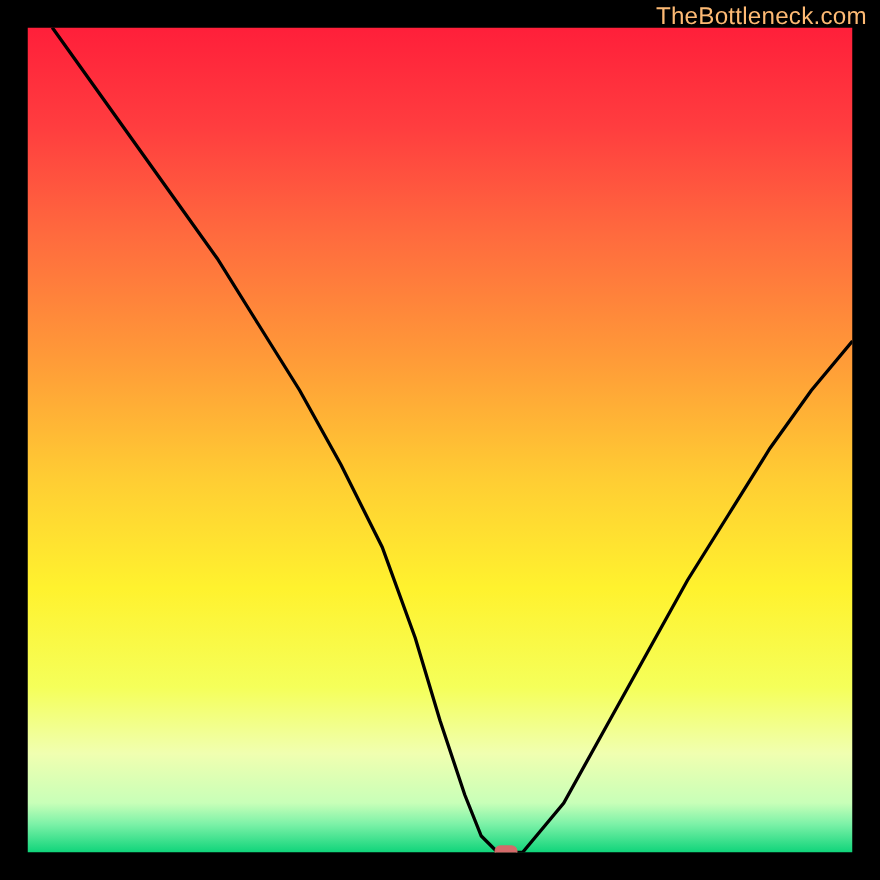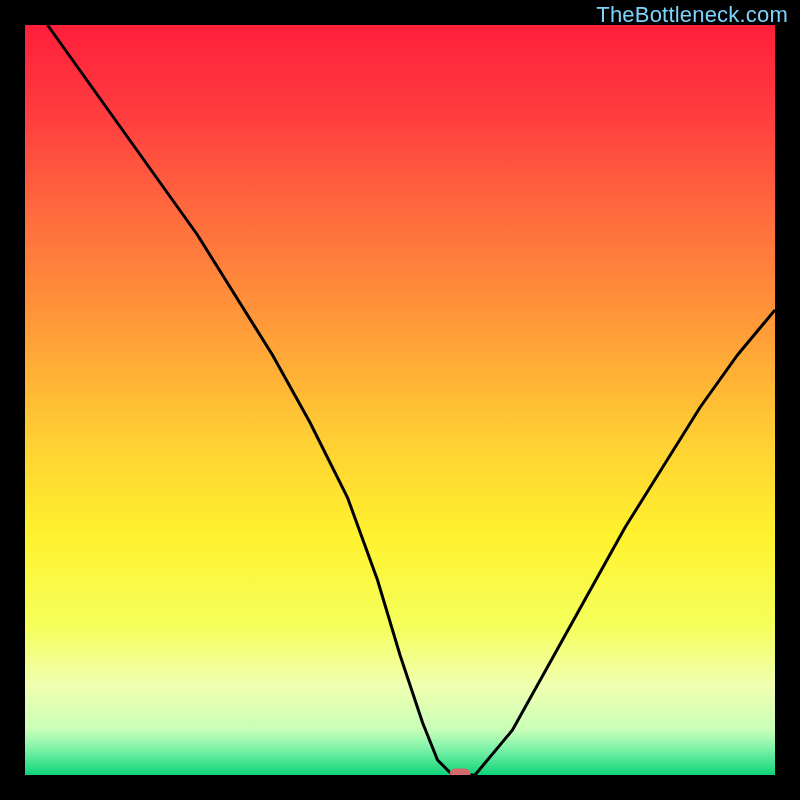--- a/index.html
+++ b/index.html
@@ -14,21 +14,21 @@
   .frame {
     position: relative;
     width: 800px;
     height: 800px;
     background: #000;
   }
   .watermark {
     position: absolute;
     top: 2px;
     right: 12px;
-    color: #7dd3fc;
+    color: #fdba74;
     font-size: 22px;
     font-weight: 500;
     letter-spacing: 0.2px;
     z-index: 10;
     user-select: none;
   }
   .plot-area {
     position: absolute;
     left: 25px;
     top: 25px;

